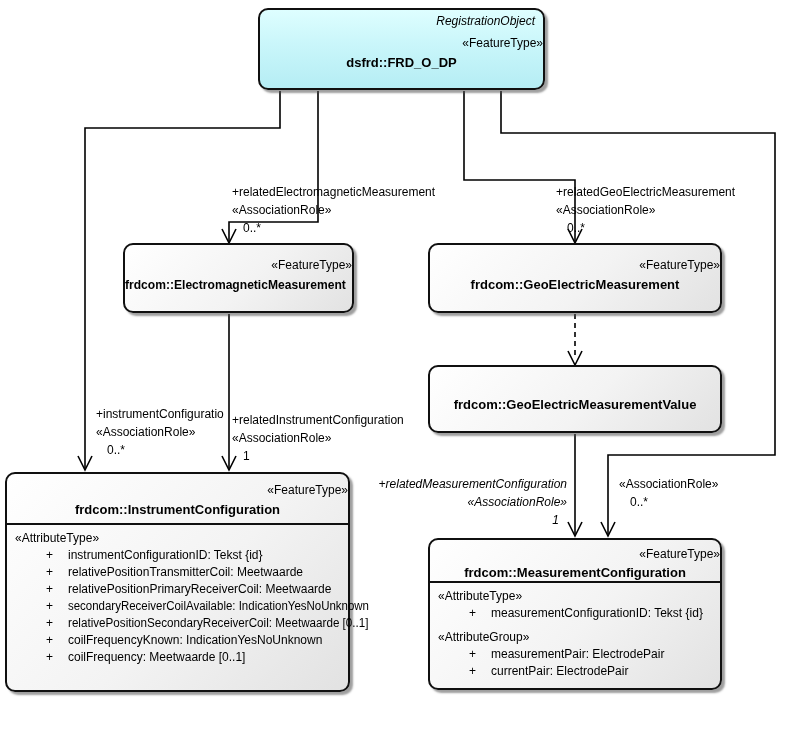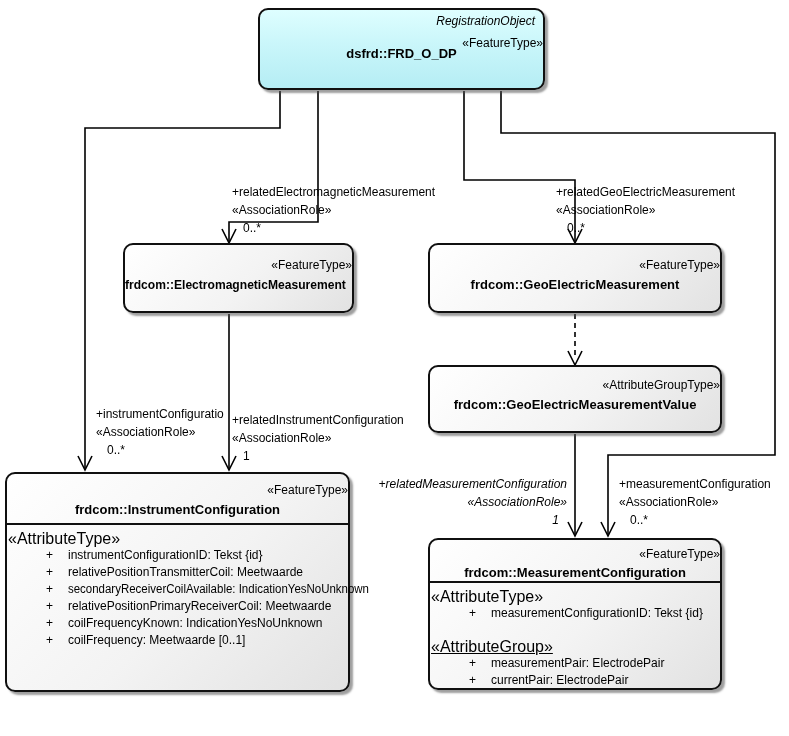--- a/index.html
+++ b/index.html
@@ -15,22 +15,22 @@
     box-shadow:3px 3px 2px rgba(80,80,80,.55);
   }
   .uml-class.accent{
     background:linear-gradient(180deg,#déffff 0%,#c9f6fa 45%,#b5edf4 100%);
     background:linear-gradient(180deg,#defeff 0%,#c9f6fa 45%,#b5edf4 100%);
   }
   .corner-tag{position:absolute;top:4px;right:8px;font-size:12px;font-style:italic;}
   .stereo{position:absolute;left:0;right:0;text-align:right;font-size:12px;white-space:nowrap;}
   .cname{position:absolute;left:0;right:0;text-align:center;font-size:13px;font-weight:bold;white-space:nowrap;}
   .attrs{position:absolute;left:0;right:0;bottom:0;border-top:2px solid #101010;padding-top:5px;}
-  .sec-header{font-size:16px;padding-left:1px;height:17px;line-height:17px;white-space:nowrap;}
-  .sec-gap{margin-top:16px;text-decoration:underline;}
+  .sec-header{font-size:12px;padding-left:8px;height:17px;line-height:17px;white-space:nowrap;}
+  .sec-gap{margin-top:7px;}
   .attr-row{height:17px;line-height:17px;font-size:12px;white-space:nowrap;margin-left:29px;}
   .attr-row .vis{display:inline-block;width:22px;padding-left:10px;}
   .fit{display:inline-block;white-space:nowrap;}
   .assoc-label{position:absolute;font-size:12px;line-height:18px;white-space:nowrap;}
   .assoc-label div{white-space:nowrap;}
   .assoc-label .mult-l{padding-left:11px;}
   .assoc-label.ralign{text-align:right;font-style:italic;}
   .assoc-label.ralign .mult-r{padding-right:8px;}
 </style>
 </head>
@@ -58,54 +58,56 @@
     <path d="M575,314 V359" fill="none" stroke="#000" stroke-width="1.6" stroke-dasharray="5,4"></path>
     <polyline points="568,351 575,365 582,351" fill="none" stroke="#000" stroke-width="1.6"></polyline>
 
     <path d="M575,434 V534" fill="none" stroke="#000" stroke-width="1.6"></path>
     <polyline points="568,522 575,536 582,522" fill="none" stroke="#000" stroke-width="1.6"></polyline>
   </svg>
 
   <div class="uml-class accent" style="left:258px;top:8px;width:287px;height:82px">
     <div class="corner-tag">RegistrationObject</div>
     <div class="stereo" style="top:26px">«FeatureType»</div>
-    <div class="cname" style="top:36px">dsfrd::FRD_O_DP</div>
+    <div class="cname" style="top:45px">dsfrd::FRD_O_DP</div>
   </div>
 
   <div class="uml-class" style="left:123px;top:243px;width:231px;height:70px">
     <div class="stereo" style="top:13px">«FeatureType»</div>
     <div class="cname fit" style="top: 32px; transform-origin: left center; transform: scaleX(0.929);">frdcom::ElectromagneticMeasurement</div>
   </div>
 
   <div class="uml-class" style="left:428px;top:243px;width:294px;height:70px">
     <div class="stereo" style="top:13px">«FeatureType»</div>
     <div class="cname" style="top:32px">frdcom::GeoElectricMeasurement</div>
   </div>
 
   <div class="uml-class" style="left:428px;top:365px;width:294px;height:68px">
-    <div class="stereo" style="top:11px">«AttributeGroupType»</div>
     <div class="cname" style="top:30px">frdcom::GeoElectricMeasurementValue</div>
   </div>
 
   <div class="uml-class" style="left:5px;top:472px;width:345px;height:220px">
     <div class="stereo" style="top:9px">«FeatureType»</div>
     <div class="cname" style="top:28px">frdcom::InstrumentConfiguration</div>
     <div class="attrs" style="height:160px">
       <div class="sec-header">«AttributeType»</div>
       <div class="attr-row">
         <span class="vis">+</span><span class="fit">instrumentConfigurationID: Tekst {id}</span>
       </div>
       <div class="attr-row">
         <span class="vis">+</span><span class="fit">relativePositionTransmitterCoil: Meetwaarde</span>
       </div>
       <div class="attr-row">
+        <span class="vis">+</span><span class="fit">relativePositionPrimaryReceiverCoil: Meetwaarde</span>
+      </div>
+      <div class="attr-row">
         <span class="vis">+</span><span class="fit" style="transform-origin: left center; transform: scaleX(0.956);">secondaryReceiverCoilAvailable: IndicationYesNoUnknown</span>
       </div>
       <div class="attr-row">
-        <span class="vis">+</span><span class="fit">relativePositionPrimaryReceiverCoil: Meetwaarde</span>
+        <span class="vis">+</span><span class="fit" style="transform-origin: left center; transform: scaleX(0.971);">relativePositionSecondaryReceiverCoil: Meetwaarde [0..1]</span>
       </div>
       <div class="attr-row">
         <span class="vis">+</span><span class="fit">coilFrequencyKnown: IndicationYesNoUnknown</span>
       </div>
       <div class="attr-row">
         <span class="vis">+</span><span class="fit">coilFrequency: Meetwaarde [0..1]</span>
       </div>
     </div>
   </div>
 
@@ -151,18 +153,17 @@
     <div class="mult-l">1</div>
   </div>
 
   <div class="assoc-label ralign" style="left:360px;top:475px;width:207px">
     <div>+relatedMeasurementConfiguration</div>
     <div>«AssociationRole»</div>
     <div class="mult-r">1</div>
   </div>
 
   <div class="assoc-label" style="left:619px;top:475px">
-    <div>+measurementConfiguration</div>
     <div>«AssociationRole»</div>
     <div class="mult-l">0..*</div>
   </div>
 
 </div>
 
 </body></html>

